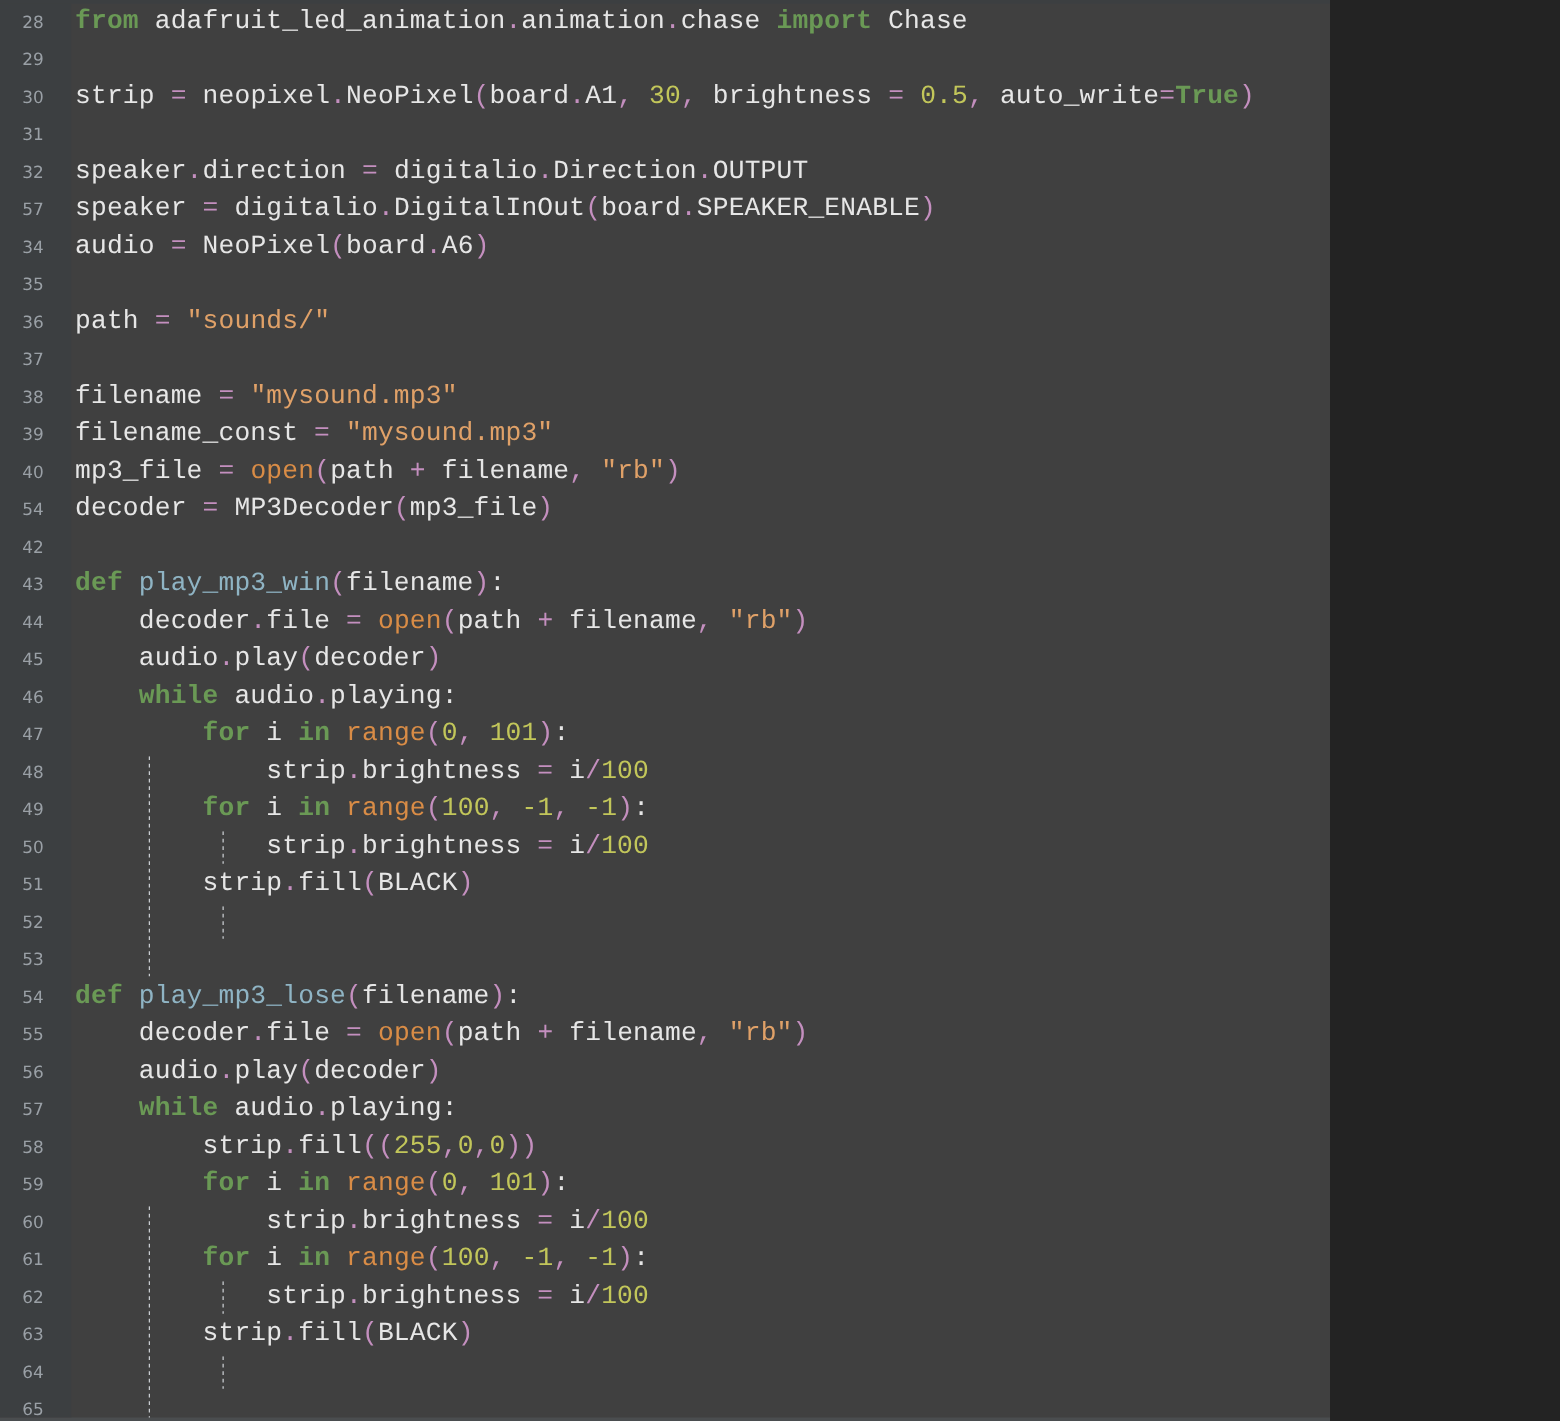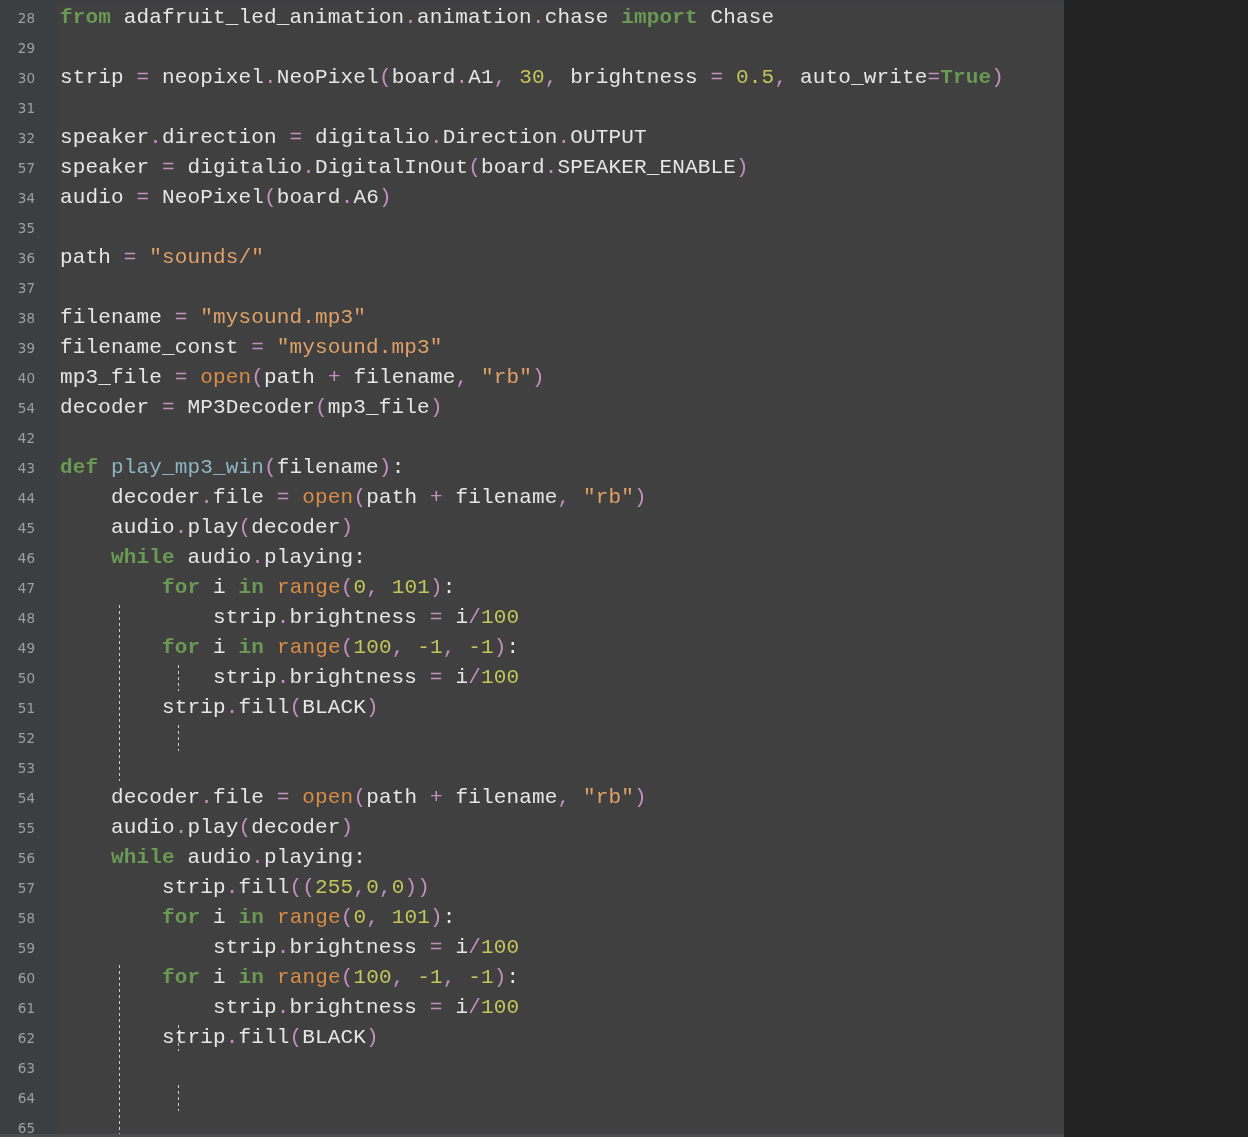--- a/index.html
+++ b/index.html
@@ -191,20 +191,21 @@
         <div class="cline"><span class="id">    </span><span class="id">decoder</span><span class="op">.</span><span class="id">file</span><span class="id"> </span><span class="op">=</span><span class="id"> </span><span class="bi">open</span><span class="pn">(</span><span class="id">path</span><span class="id"> </span><span class="op">+</span><span class="id"> </span><span class="id">filename</span><span class="op">,</span><span class="id"> </span><span class="str">"rb"</span><span class="pn">)</span></div>
         <div class="cline"><span class="id">    </span><span class="id">audio</span><span class="op">.</span><span class="id">play</span><span class="pn">(</span><span class="id">decoder</span><span class="pn">)</span></div>
         <div class="cline"><span class="id">    </span><span class="kw">while</span><span class="id"> </span><span class="id">audio</span><span class="op">.</span><span class="id">playing</span><span class="id">:</span></div>
         <div class="cline"><span class="id">        </span><span class="kw">for</span><span class="id"> </span><span class="id">i</span><span class="id"> </span><span class="kw">in</span><span class="id"> </span><span class="bi">range</span><span class="pn">(</span><span class="num">0</span><span class="op">,</span><span class="id"> </span><span class="num">101</span><span class="pn">)</span><span class="id">:</span></div>
         <div class="cline"><span class="id">            </span><span class="id">strip</span><span class="op">.</span><span class="id">brightness</span><span class="id"> </span><span class="op">=</span><span class="id"> </span><span class="id">i</span><span class="op">/</span><span class="num">100</span></div>
         <div class="cline"><span class="id">        </span><span class="kw">for</span><span class="id"> </span><span class="id">i</span><span class="id"> </span><span class="kw">in</span><span class="id"> </span><span class="bi">range</span><span class="pn">(</span><span class="num">100</span><span class="op">,</span><span class="id"> </span><span class="num">-1</span><span class="op">,</span><span class="id"> </span><span class="num">-1</span><span class="pn">)</span><span class="id">:</span></div>
         <div class="cline"><span class="id">            </span><span class="id">strip</span><span class="op">.</span><span class="id">brightness</span><span class="id"> </span><span class="op">=</span><span class="id"> </span><span class="id">i</span><span class="op">/</span><span class="num">100</span></div>
         <div class="cline"><span class="id">        </span><span class="id">strip</span><span class="op">.</span><span class="id">fill</span><span class="pn">(</span><span class="id">BLACK</span><span class="pn">)</span></div>
         <div class="cline">&nbsp;</div>
         <div class="cline">&nbsp;</div>
+        <div class="cline"><span class="kw">def</span><span class="id"> </span><span class="fn">play_mp3_lose</span><span class="pn">(</span><span class="id">filename</span><span class="pn">)</span><span class="id">:</span></div>
         <div class="cline"><span class="id">    </span><span class="id">decoder</span><span class="op">.</span><span class="id">file</span><span class="id"> </span><span class="op">=</span><span class="id"> </span><span class="bi">open</span><span class="pn">(</span><span class="id">path</span><span class="id"> </span><span class="op">+</span><span class="id"> </span><span class="id">filename</span><span class="op">,</span><span class="id"> </span><span class="str">"rb"</span><span class="pn">)</span></div>
         <div class="cline"><span class="id">    </span><span class="id">audio</span><span class="op">.</span><span class="id">play</span><span class="pn">(</span><span class="id">decoder</span><span class="pn">)</span></div>
         <div class="cline"><span class="id">    </span><span class="kw">while</span><span class="id"> </span><span class="id">audio</span><span class="op">.</span><span class="id">playing</span><span class="id">:</span></div>
         <div class="cline"><span class="id">        </span><span class="id">strip</span><span class="op">.</span><span class="id">fill</span><span class="pn">((</span><span class="num">255</span><span class="op">,</span><span class="num">0</span><span class="op">,</span><span class="num">0</span><span class="pn">))</span></div>
         <div class="cline"><span class="id">        </span><span class="kw">for</span><span class="id"> </span><span class="id">i</span><span class="id"> </span><span class="kw">in</span><span class="id"> </span><span class="bi">range</span><span class="pn">(</span><span class="num">0</span><span class="op">,</span><span class="id"> </span><span class="num">101</span><span class="pn">)</span><span class="id">:</span></div>
         <div class="cline"><span class="id">            </span><span class="id">strip</span><span class="op">.</span><span class="id">brightness</span><span class="id"> </span><span class="op">=</span><span class="id"> </span><span class="id">i</span><span class="op">/</span><span class="num">100</span></div>
         <div class="cline"><span class="id">        </span><span class="kw">for</span><span class="id"> </span><span class="id">i</span><span class="id"> </span><span class="kw">in</span><span class="id"> </span><span class="bi">range</span><span class="pn">(</span><span class="num">100</span><span class="op">,</span><span class="id"> </span><span class="num">-1</span><span class="op">,</span><span class="id"> </span><span class="num">-1</span><span class="pn">)</span><span class="id">:</span></div>
         <div class="cline"><span class="id">            </span><span class="id">strip</span><span class="op">.</span><span class="id">brightness</span><span class="id"> </span><span class="op">=</span><span class="id"> </span><span class="id">i</span><span class="op">/</span><span class="num">100</span></div>
         <div class="cline"><span class="id">        </span><span class="id">strip</span><span class="op">.</span><span class="id">fill</span><span class="pn">(</span><span class="id">BLACK</span><span class="pn">)</span></div>
       </div>

